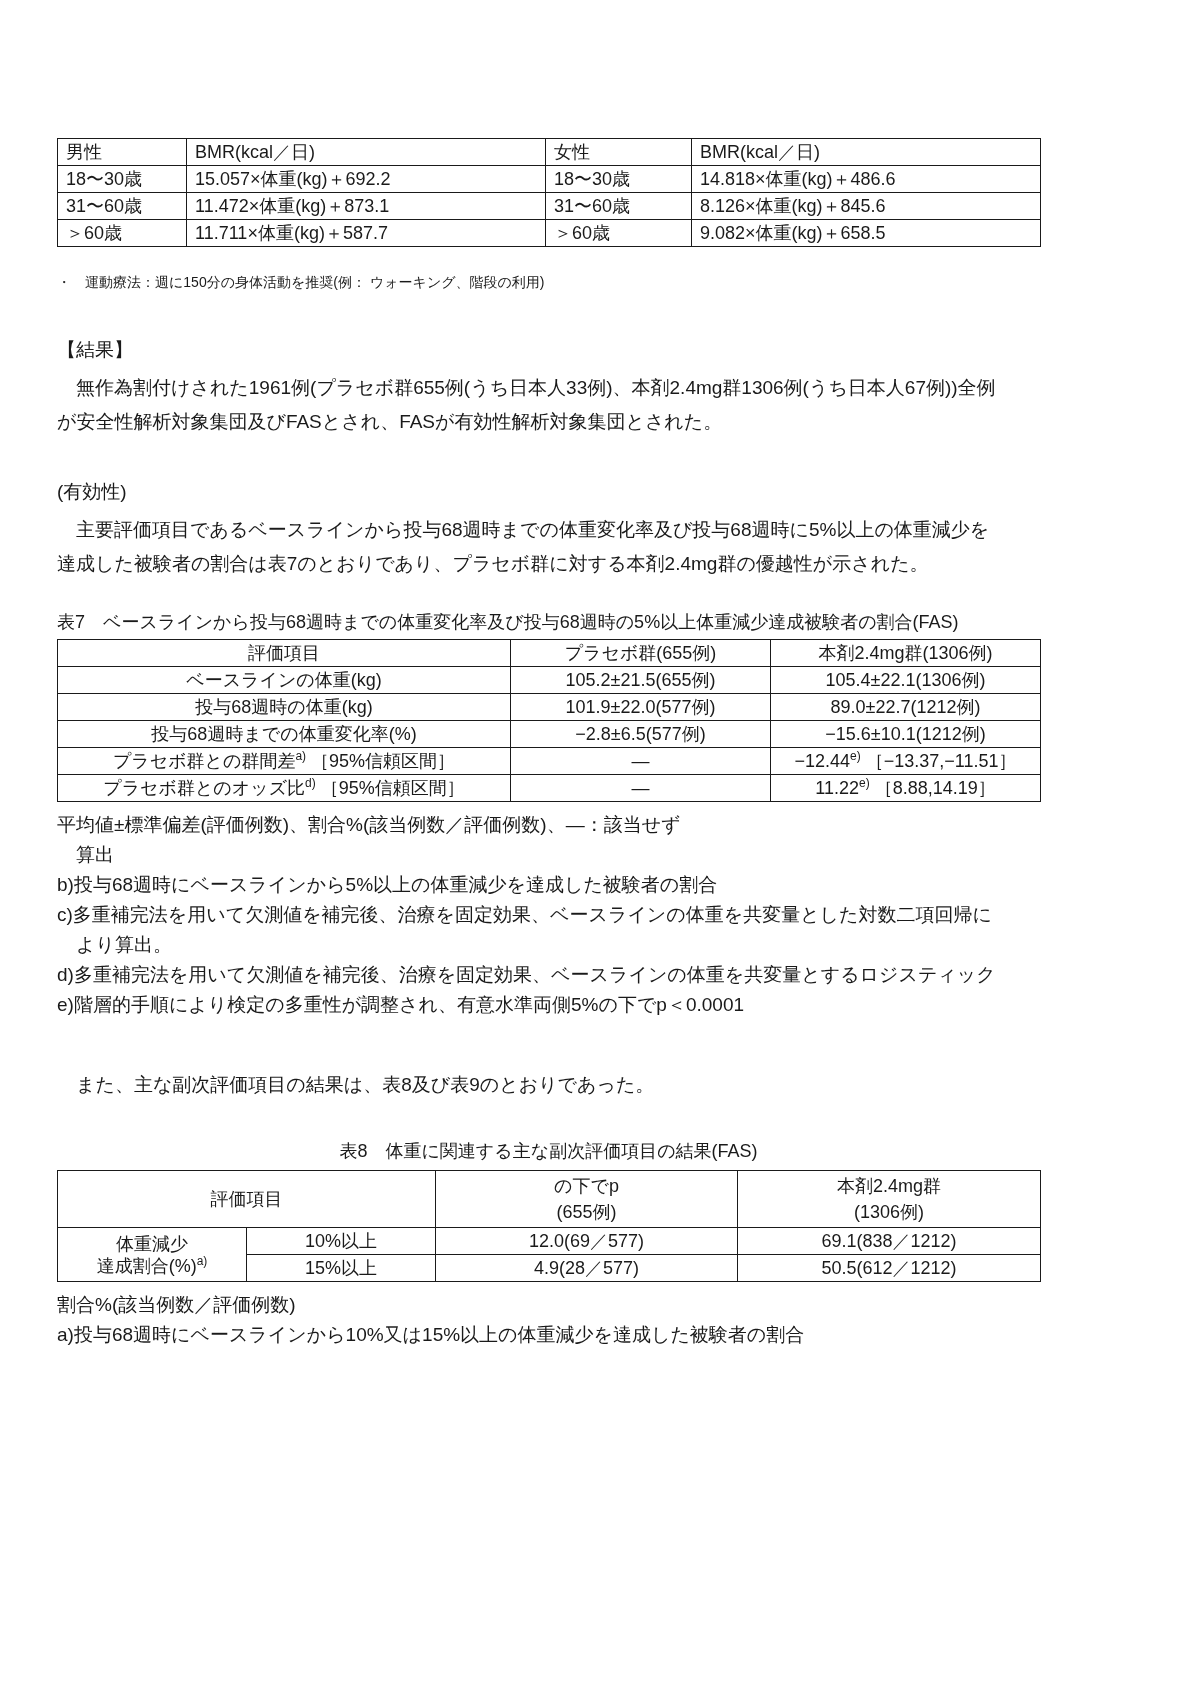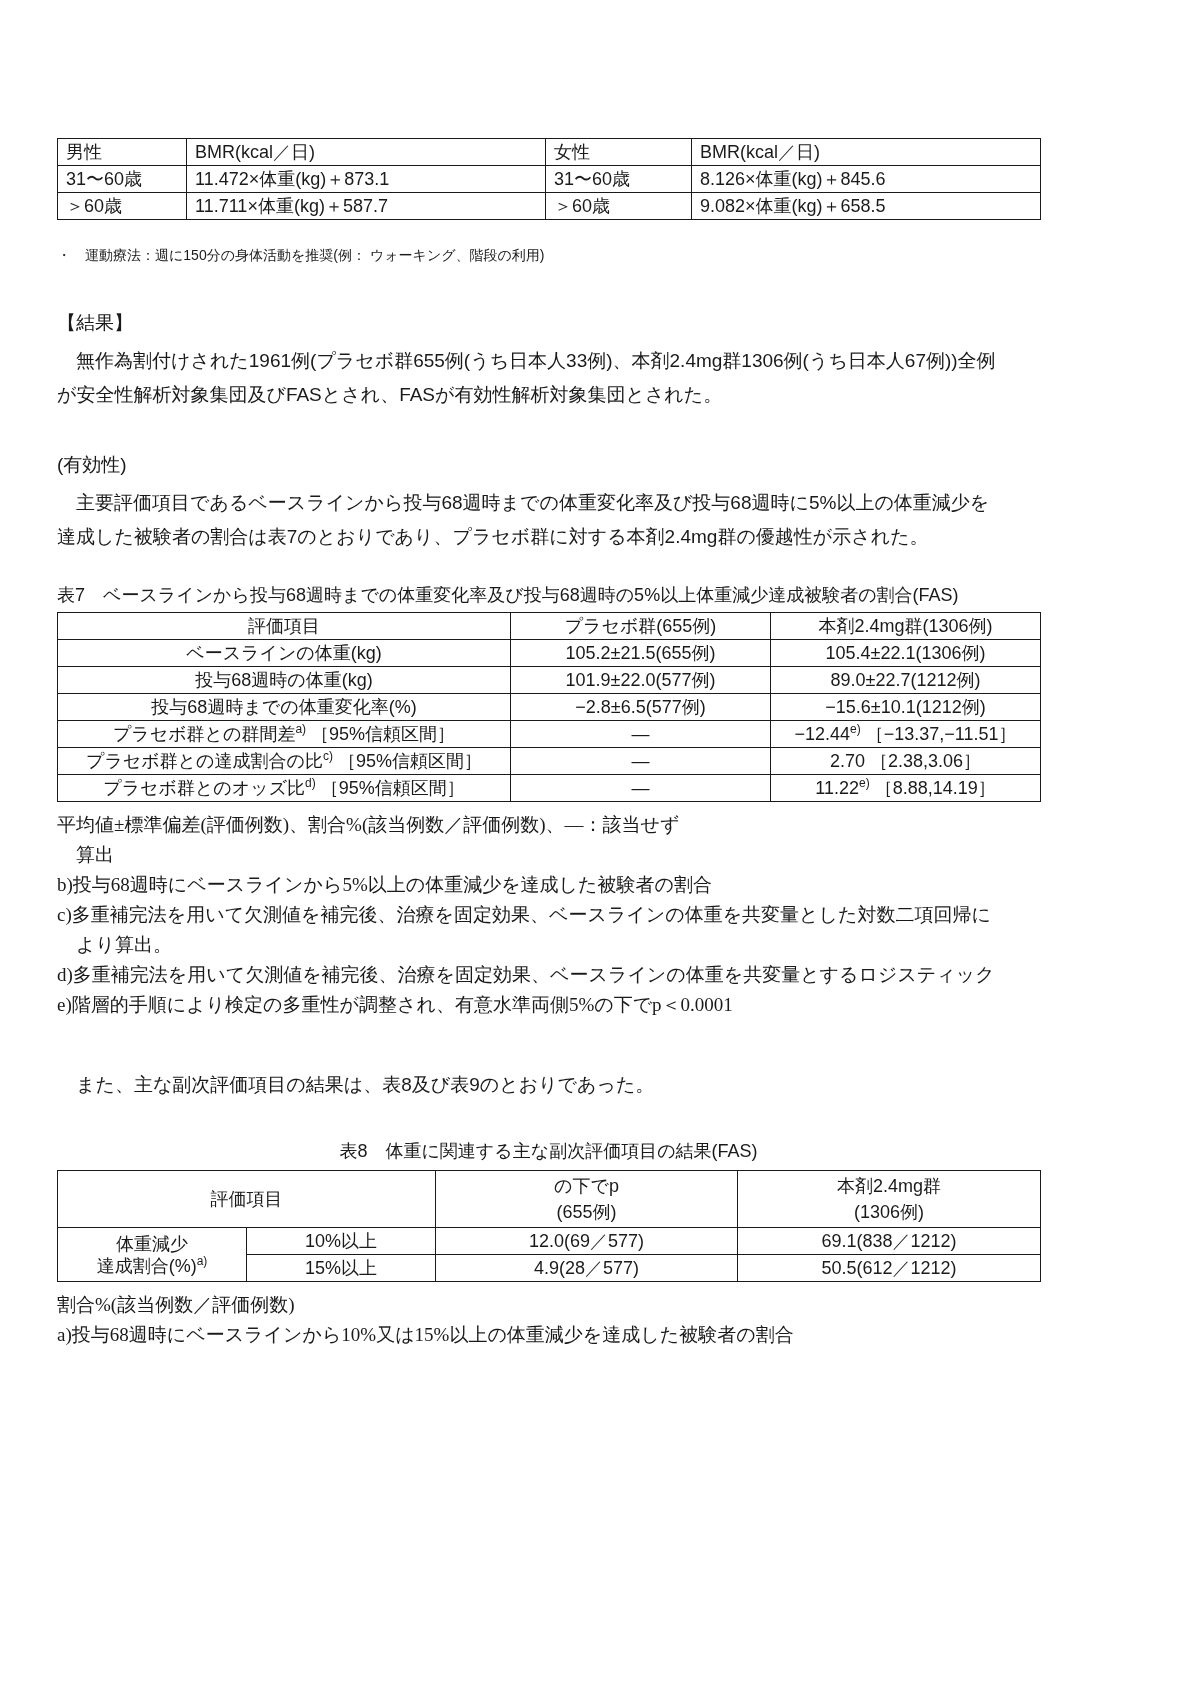--- a/index.html
+++ b/index.html
@@ -42,21 +42,21 @@
   
   .t7 { margin-top: 4px; }
   .t7 td { text-align: center; }
   .t7-c1 { width: 453px; }
   .t7-c2 { width: 260px; }
   .t7-c3 { width: 270px; }
 
   sup { vertical-align: super; font-size: 12px; line-height: 0; }
 
   .notes { margin-top: 8px; font-size: 19px; line-height: 30px; }
-  .notes div { white-space: nowrap; font-family: Liberation Serif, serif; }
+  .notes div { white-space: nowrap; }
 
   .para-secondary { margin-top: 50px; font-size: 19px; line-height: 30px; }
 
   
   .t8 { margin-top: 6px; }
   .t8 td { text-align: center; }
   .t8-c1 { width: 189px; }
   .t8-c2 { width: 189px; }
   .t8-c3 { width: 302px; }
   .t8-c4 { width: 303px; }
@@ -77,20 +77,26 @@
           <col class="bmr-c4">
         </colgroup>
       <tbody>
           <tr>
         <td>男性</td>
         <td>BMR(kcal／日)</td>
         <td>女性</td>
         <td>BMR(kcal／日)</td>
       </tr>
       <tr>
+        <td>18〜30歳</td>
+        <td>15.057×体重(kg)＋692.2</td>
+        <td>18〜30歳</td>
+        <td>14.818×体重(kg)＋486.6</td>
+      </tr>
+      <tr>
         <td>31〜60歳</td>
         <td>11.472×体重(kg)＋873.1</td>
         <td>31〜60歳</td>
         <td>8.126×体重(kg)＋845.6</td>
       </tr>
       <tr>
         <td>＞60歳</td>
         <td>11.711×体重(kg)＋587.7</td>
         <td>＞60歳</td>
         <td>9.082×体重(kg)＋658.5</td>
@@ -138,25 +144,20 @@
       </tr>
       <tr>
         <td><span>投与68週時までの体重変化率(%)</span><sup></sup><span></span></td>
         <td>−2.8±6.5(577例)</td>
         <td><span>−15.6±10.1(1212例)</span><sup></sup><span></span></td>
       </tr>
       <tr>
         <td><span>プラセボ群との群間差</span><sup>a)</sup><span> ［95%信頼区間］</span></td>
         <td>―</td>
         <td><span>−12.44</span><sup>e)</sup><span> ［−13.37,−11.51］</span></td>
-      </tr>
-      <tr>
-        <td><span>プラセボ群との達成割合の比</span><sup>c)</sup><span> ［95%信頼区間］</span></td>
-        <td>―</td>
-        <td><span>2.70</span><sup></sup><span> ［2.38,3.06］</span></td>
       </tr>
       <tr>
         <td><span>プラセボ群とのオッズ比</span><sup>d)</sup><span> ［95%信頼区間］</span></td>
         <td>―</td>
         <td><span>11.22</span><sup>e)</sup><span> ［8.88,14.19］</span></td>
       </tr>
     </tbody>
       </table>
 
     <div class="notes">

